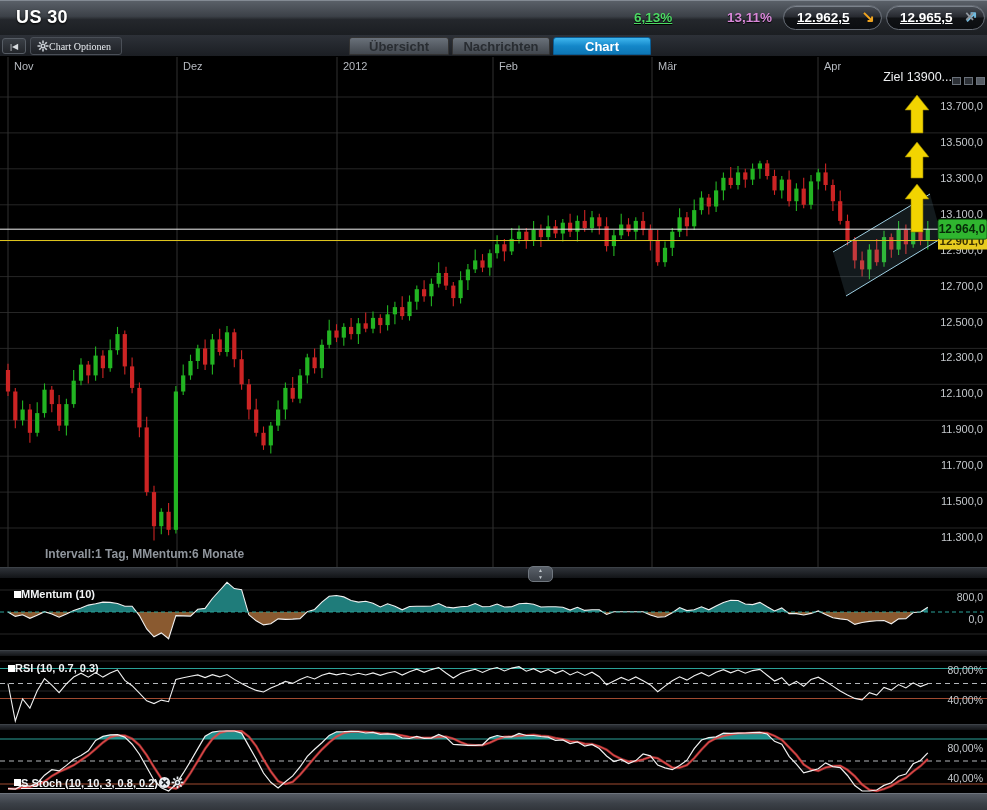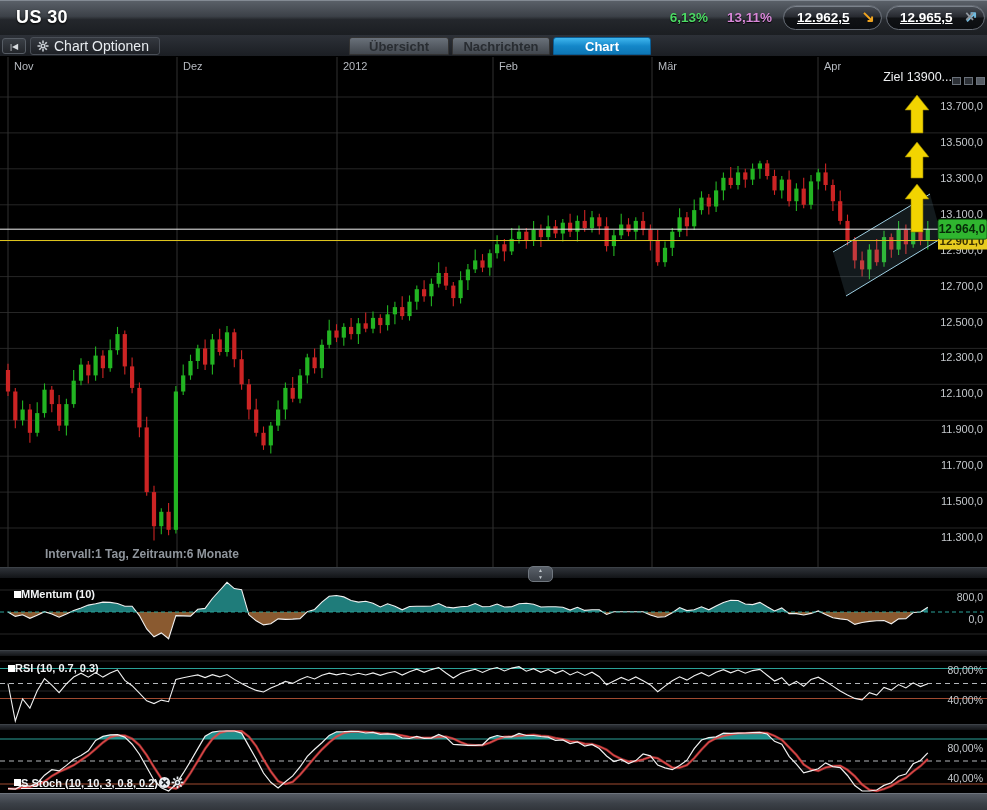--- a/index.html
+++ b/index.html
@@ -6,41 +6,41 @@
     font-family:"Liberation Sans",sans-serif;-webkit-font-smoothing:antialiased;}
   #stage{position:relative;width:849px;height:810px;background:#000;}
   .abs{position:absolute;}
   
   #titlebar{left:0;top:0;width:987px;height:35px;
     background:linear-gradient(#5a6068 0%,#3c4148 45%,#24272c 55%,#1b1e22 100%);
     border-top:1px solid #838a93;box-sizing:border-box;}
   #symbol{left:16px;top:6px;color:#fff;font-size:18px;font-weight:bold;letter-spacing:.4px;
     text-shadow:0 1px 2px #000;}
   .pct{top:9px;font-size:13.5px;font-weight:bold;text-shadow:0 1px 1px #000;}
-  #pct-low{left:658px;width:50px;text-align:right;color:#4cd964;}
+  #pct-low{left:634px;width:50px;text-align:left;color:#4cd964;text-decoration:underline;}
   #pct-high{left:714px;width:58px;text-align:right;color:#d887d8;}
   .price-pill{top:4px;width:99px;height:25px;border-radius:13px;
     background:linear-gradient(#4a4f57,#26292f 48%,#101215 52%,#0b0d10);
     border:1px solid #666c75;box-shadow:inset 0 1px 0 #7c838c;box-sizing:border-box;
     color:#fff;font-size:13.5px;font-weight:bold;text-align:left;padding:4px 0 0 13px;cursor:pointer;text-decoration:underline;}
   #sell-pill{left:783px;}
   #buy-pill{left:886px;}
   .pill-arrow{position:absolute;right:6px;top:1px;font-size:16px;font-weight:bold;}
   #sell-arrow{color:#eea320;}
   #buy-arrow{color:#6fb9dd;}
   #title-close{left:965px;top:7px;color:#8f979f;font-size:16px;font-weight:bold;cursor:pointer;}
   
   #tabbar{left:0;top:35px;width:987px;height:22px;
     background:linear-gradient(#2d3138,#1b1e23);border-bottom:1px solid #000;box-sizing:border-box;}
   #collapse-btn{left:2px;top:3px;width:24px;height:16px;background:linear-gradient(#3a3f46,#23262b);
     border:1px solid #565c64;border-radius:3px;color:#d8dce0;font-size:8px;text-align:center;
     line-height:15px;box-sizing:border-box;cursor:pointer;}
   #chart-options-btn{left:30px;top:2px;height:18px;padding:0 10px 0 6px;
     background:linear-gradient(#34383f,#1e2126);border:1px solid #4a4f57;border-radius:3px;
-    color:#e8ecf0;font-size:14px;line-height:17px;box-sizing:border-box;cursor:pointer;display:flex;gap:5px;align-items:center;}
+    color:#e8ecf0;font-size:10px;line-height:17px;box-sizing:border-box;cursor:pointer;display:flex;align-items:center;font-family:Liberation Serif, serif;}
   .tab{top:2px;height:18px;border-radius:3px 3px 0 0;font-size:13px;font-weight:bold;
     text-align:center;line-height:18px;cursor:pointer;box-sizing:border-box;}
   .tab.inactive{background:linear-gradient(#6a717a,#42474e);color:#282c31;border:1px solid #333;}
   .tab.active{background:linear-gradient(#3fb6ee,#1487c9 50%,#0d76b4);color:#fff;border:1px solid #0a5d94;}
   #tab-uebersicht{left:349px;width:100px;}
   #tab-nachrichten{left:452px;width:98px;}
   #tab-chart{left:553px;width:98px;}
   .winctl{top:42px;width:9px;height:8px;border:1px solid #6a717a;background:#2c3036;box-sizing:border-box;cursor:pointer;}
   
   .panelsvg{position:absolute;left:0;}
@@ -422,21 +422,21 @@
       <text x="952" y="81" fill="#eceef0" font-size="12.5" text-anchor="end">Ziel 13900...</text>
       <g>
         <rect x="938" y="231.5" width="49" height="18" fill="#e8cb1f"></rect>
         <text x="962" y="244.5" fill="#3a3000" font-size="11.5" font-weight="bold" text-anchor="middle">12.901,0</text>
       </g>
       <g>
         <rect x="938" y="219.2" width="49" height="20" rx="2" fill="#2fb52f" stroke="#0e4a12" stroke-width="0.8"></rect>
         <text x="962" y="233.2" fill="#062a08" font-size="12" font-weight="bold" text-anchor="middle">12.964,0</text>
       </g>
     </svg>
-  <div class="abs" id="interval-label">Intervall:1 Tag, Zeitraum:6 Monate</div>
+  <div class="abs" id="interval-label">Intervall:1 Tag, MMentum:6 Monate</div>
 
   <div class="abs panel-sep" style="top:567px;height:11px;"></div>
   <div class="abs" id="divider-handle">
     <div>▲</div>
     <div>▼</div>
   </div>
 
   <svg class="panelsvg" id="mom-svg" style="top:578px;" width="987" height="72" viewBox="0 578 987 72">
       <line x1="0" y1="590" x2="987" y2="590" stroke="#262626"></line>
       <line x1="0" y1="634" x2="987" y2="634" stroke="#262626"></line>

